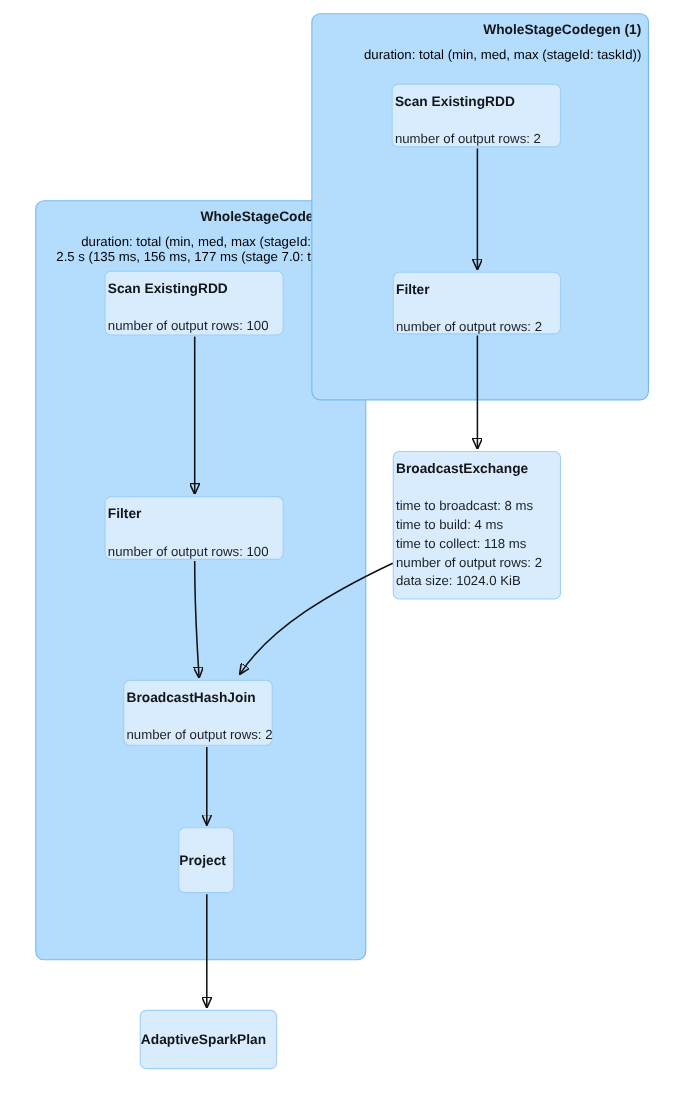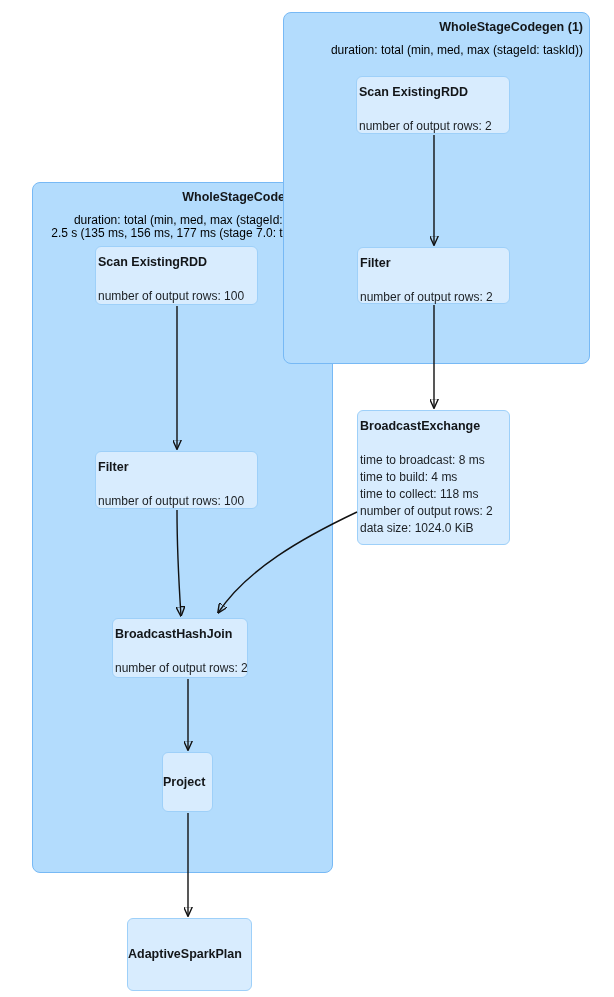--- a/index.html
+++ b/index.html
@@ -26,21 +26,21 @@
   .node-gap{height:17px;}
   .node-metric{white-space:nowrap;color:#1b1f23;}
   .node-center{display:flex;align-items:center;padding:0;text-align:center;}
   #node-scan1   {left:356px;top:76px; width:154px;height:58px;}
   #node-filter1 {left:357px;top:247px;width:153px;height:57px;}
   #node-bex     {left:357px;top:410px;width:153px;height:135px;}
   #node-scan2   {left:95px; top:246px;width:163px;height:59px;}
   #node-filter2 {left:95px; top:451px;width:163px;height:58px;}
   #node-bhj     {left:112px;top:618px;width:136px;height:60px;}
   #node-project {left:162px;top:752px;width:51px; height:60px;}
-  #node-asp     {left:127px;top:918px;width:125px;height:73px;}
+  #node-asp     {left:127px;top:918px;width:125px;height:54px;}
   
   #edges{position:absolute;left:0;top:0;width:614px;height:997px;z-index:4;pointer-events:none;}
   #edges path{fill:none;stroke:#111111;stroke-width:1.4px;}
 </style>
 </head>
 <body>
 
 <div id="canvas">
 
   <div class="cluster" id="cluster-wsc2">

